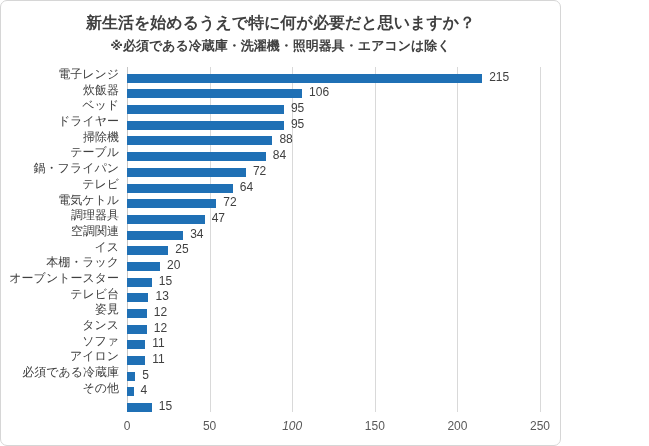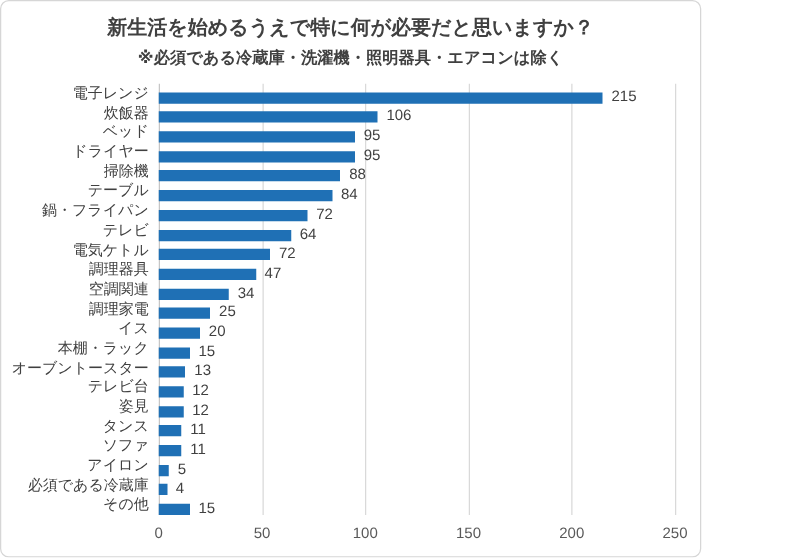--- a/index.html
+++ b/index.html
@@ -122,21 +122,20 @@
         <div class="cat-label">炊飯器</div>
         <div class="cat-label">ベッド</div>
         <div class="cat-label">ドライヤー</div>
         <div class="cat-label">掃除機</div>
         <div class="cat-label">テーブル</div>
         <div class="cat-label">鍋・フライパン</div>
         <div class="cat-label">テレビ</div>
         <div class="cat-label">電気ケトル</div>
         <div class="cat-label">調理器具</div>
         <div class="cat-label">空調関連</div>
-        <div class="cat-label">調理家電</div>
         <div class="cat-label">イス</div>
         <div class="cat-label">本棚・ラック</div>
         <div class="cat-label">オーブントースター</div>
         <div class="cat-label">テレビ台</div>
         <div class="cat-label">姿見</div>
         <div class="cat-label">タンス</div>
         <div class="cat-label">ソファ</div>
         <div class="cat-label">アイロン</div>
         <div class="cat-label">必須である冷蔵庫</div>
         <div class="cat-label">その他</div>
@@ -239,19 +238,19 @@
           <div class="bar-row">
             <div class="bar" style="width: 6%; background: rgb(31, 112, 181);"></div>
             <span class="val-label">15</span>
           </div>
         </div>
     </div>
 
     <div class="axis-row">
         <div class="tick" style="left: 0%;">0</div>
         <div class="tick" style="left: 20%;">50</div>
-        <div class="tick" style="left: 40%;">100</div>
+        <div class="tick" style="left: 40%; font-style: italic;">100</div>
         <div class="tick" style="left: 60%; text-align: right;">150</div>
         <div class="tick" style="left: 80%; text-align: center;">200</div>
         <div class="tick" style="left: 100%;">250</div>
       </div>
   </div>
 </div>
 
 </body></html>

